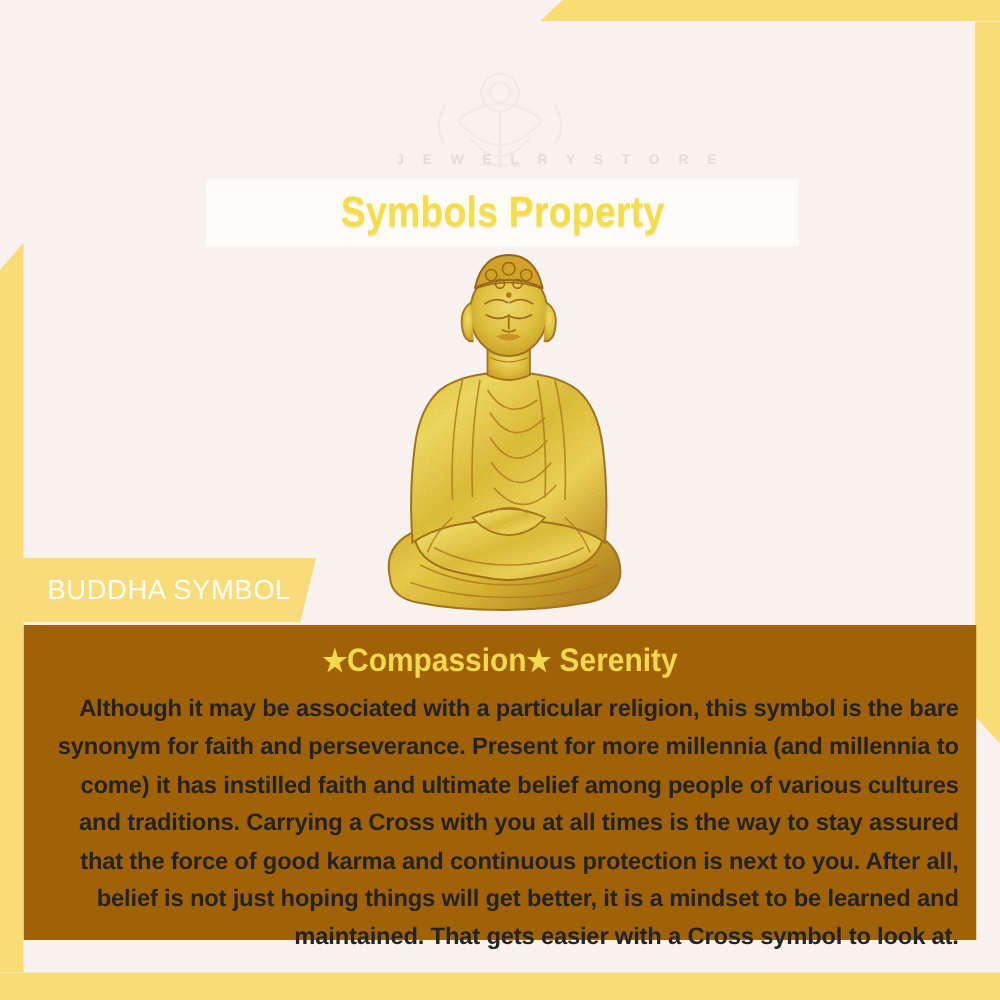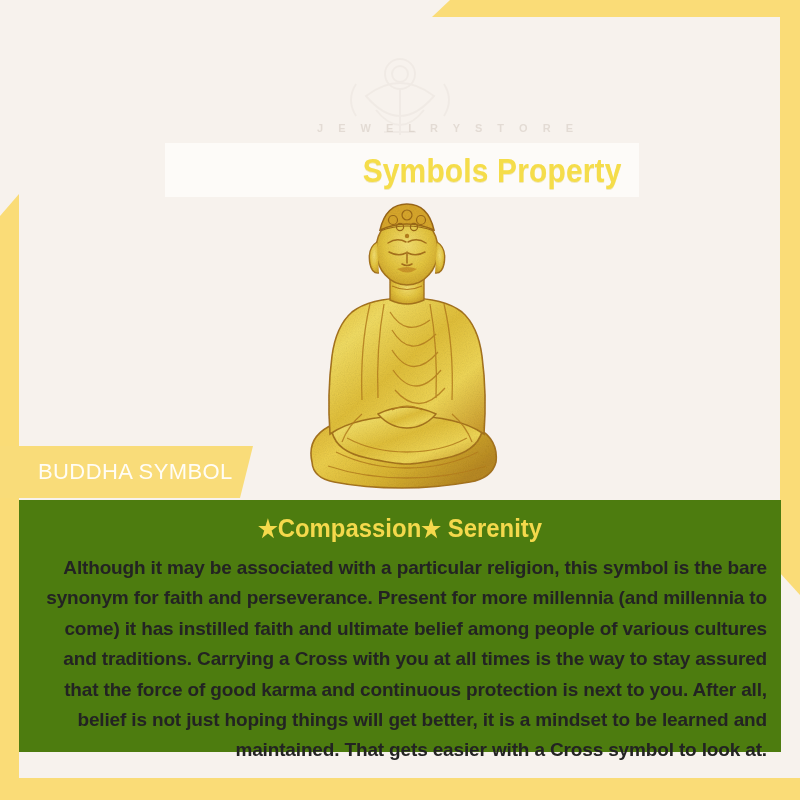--- a/index.html
+++ b/index.html
@@ -44,21 +44,21 @@
   .watermark-caption{
     position:absolute;left:50%;top:122px;transform:translateX(-50%);
     font-size:11px;letter-spacing:6px;color:#b7a99c;opacity:.30;
     white-space:nowrap;font-weight:700;margin-left:48px;
   }
 
   
   .title-plate{
     position:absolute;left:165px;top:143px;width:474px;height:54px;
     background:#fdfbf8;
-    display:flex;align-items:center;justify-content:flex-end;
+    display:flex;align-items:center;justify-content:center;
   }
   .title-text{
     font-family:"Liberation Sans Narrow","Liberation Sans",sans-serif;
     font-weight:700;
     font-size:34px;
     letter-spacing:.2px;
     color:#f5dd4a;
     transform:scaleX(.88);
     transform-origin:center;
     white-space:nowrap;
@@ -83,21 +83,21 @@
     color:#fffdf6;
     font-size:22px;
     font-weight:400;
     letter-spacing:.4px;
     white-space:nowrap;
   }
 
   
   .content-panel{
     position:absolute;left:19px;top:500px;width:762px;height:252px;
-    background:#4d7c0f;
+    background:#a16207;
   }
 
   .subtitle{
     position:absolute;left:0;right:0;top:13px;
     text-align:center;
     white-space:nowrap;
     font-family:"Liberation Sans Narrow","Liberation Sans",sans-serif;
     font-weight:700;
     font-size:26px;
     color:#f4d94c;

